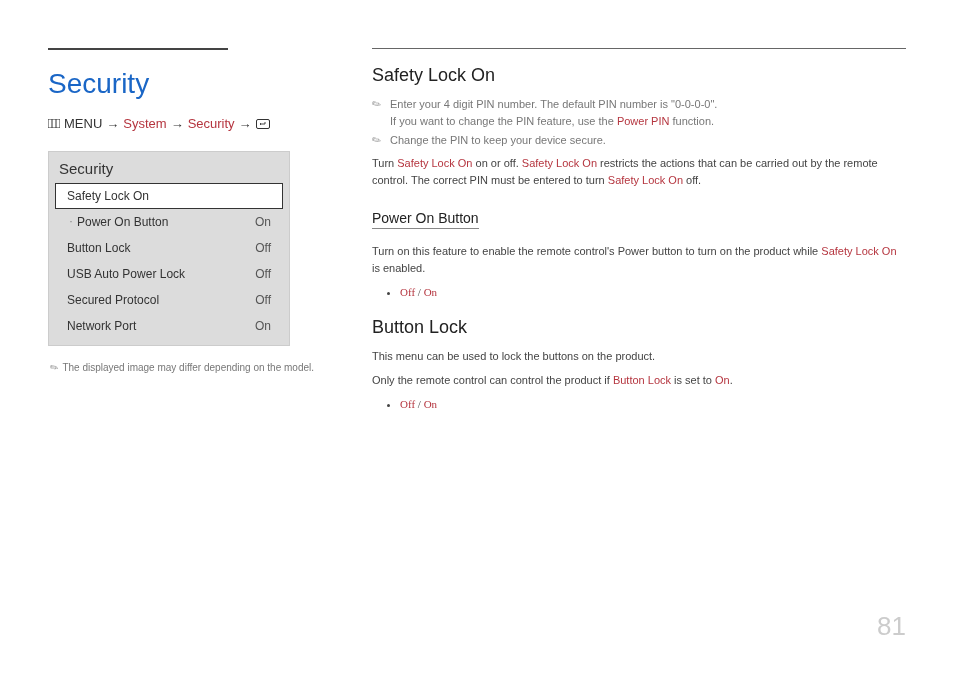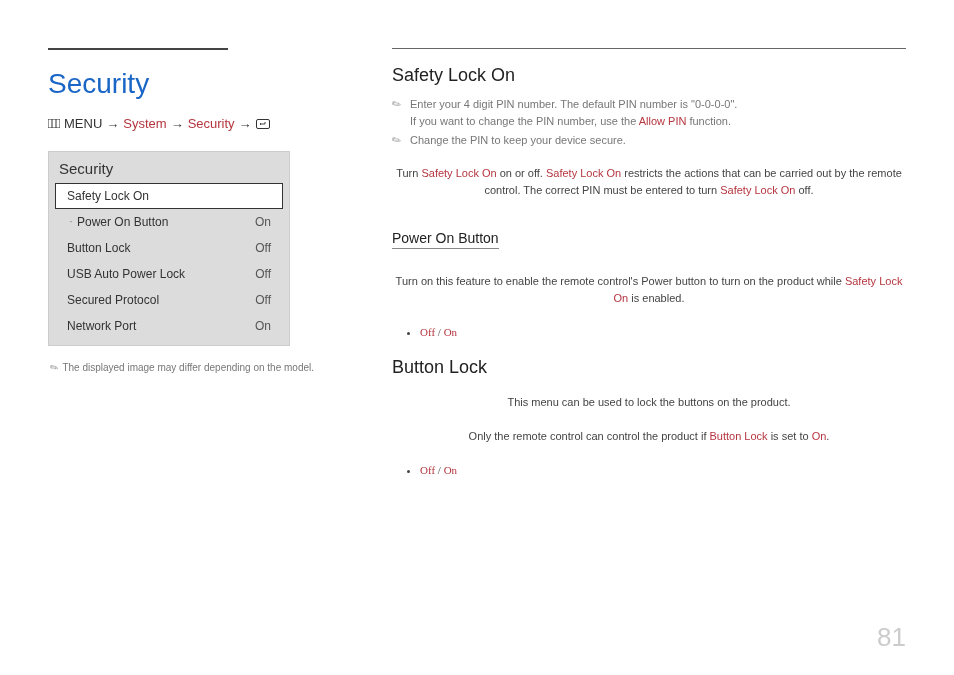--- a/index.html
+++ b/index.html
@@ -10,21 +10,21 @@
     color: #333;
     width: 954px;
     height: 675px;
     position: relative;
     box-sizing: border-box;
   }
   .page {
     padding: 48px 48px 0 48px;
     box-sizing: border-box;
     display: flex;
-    gap: 44px;
+    gap: 24px;
   }
   .left-col {
     width: 300px;
     flex-shrink: 0;
   }
   .right-col {
     flex: 1;
   }
   .short-rule {
     border-top: 2px solid #444;
@@ -146,39 +146,38 @@
     left: 0;
     top: 0;
     color: #999;
     transform: rotate(-30deg);
     font-size: 11px;
   }
   .body-text {
     font-size: 11px;
     color: #444;
     line-height: 1.6;
-    margin: 16px 0;
-    text-align: center;
+    margin: 6px 0;
   }
   .body-text .hl, .note-line .hl, .bullet .hl { color: #b5353f; }
   ul.bullets {
     list-style: disc;
     padding-left: 28px;
     margin: 4px 0 16px 0;
     font-family: Liberation Serif, serif;
   }
   ul.bullets li.bullet {
     font-size: 11px;
     color: #444;
     line-height: 1.6;
   }
   .page-number {
     position: absolute;
     right: 48px;
-    bottom: 22px;
+    bottom: 33px;
     font-size: 26px;
     color: #ccc;
     font-weight: 300;
   }
 </style>
 </head>
 <body>
 
 <div class="page">
   <div class="left-col">
@@ -241,21 +240,21 @@
       <span class="pen">✎</span><span>The displayed image may differ depending on the model.</span>
     </div>
   </div>
 
   <div class="right-col">
     <div class="long-rule"></div>
 
     <h2 class="section">Safety Lock On</h2>
     <div class="note-line">
       <span>Enter your 4 digit PIN number. The default PIN number is "0-0-0-0".</span><br>
-      <span>If you want to change the PIN number, use the </span><span class="hl">Allow PIN</span><span> function.</span>
+      <span>If you want to change the PIN feature, use the </span><span class="hl">Power PIN</span><span> function.</span>
     </div>
     <div class="note-line">Change the PIN to keep your device secure.</div>
     <p class="body-text">
       <span>Turn </span><span class="hl">Safety Lock On</span><span> on or off. </span><span class="hl">Safety Lock On</span><span> restricts the actions that can be carried out by the remote control. The correct PIN must be entered to turn </span><span class="hl">Safety Lock On</span><span> off.</span>
     </p>
 
     <h3 class="subsection">Power On Button</h3>
     <p class="body-text">
       <span>Turn on this feature to enable the remote control's Power button to turn on the product while </span><span class="hl">Safety Lock On</span><span> is enabled.</span>
     </p>

